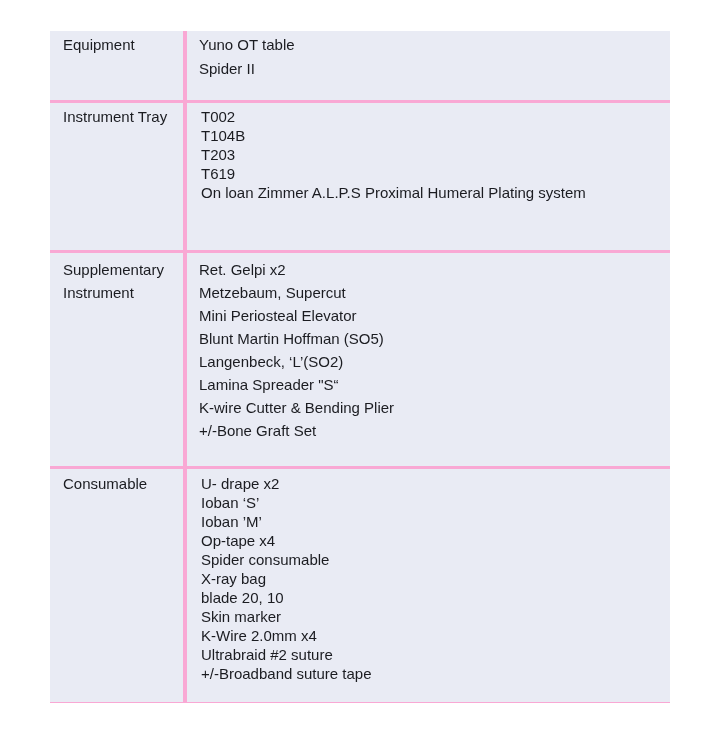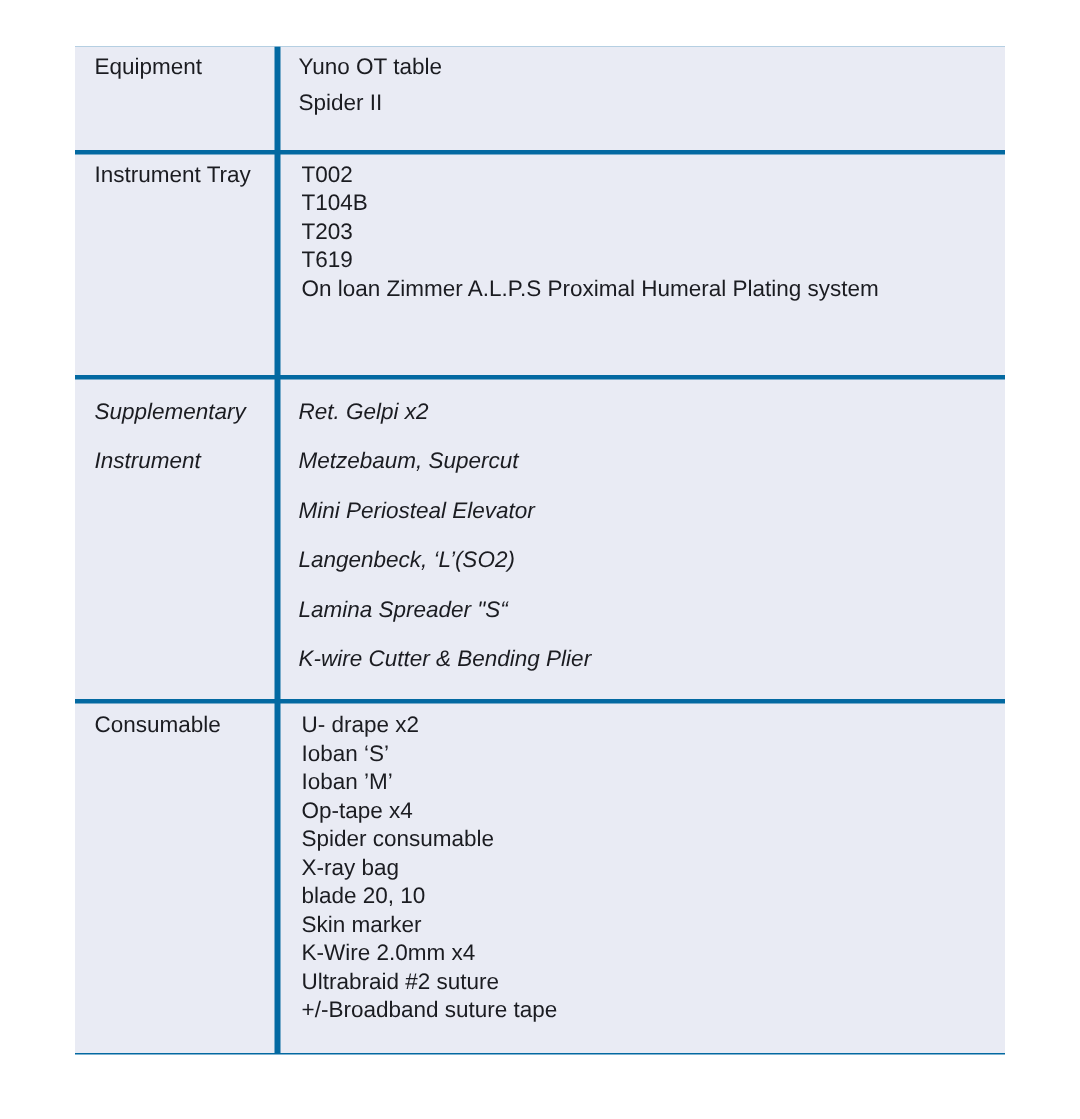--- a/index.html
+++ b/index.html
@@ -21,42 +21,42 @@
     position: absolute;
     left: 50px;
     top: 31px;
     width: 620px;
     height: 672px;
     display: grid;
     grid-template-columns: 133px 483px;
     grid-template-rows: 69px 147px 213px 233px;
     column-gap: 4px;
     row-gap: 3px;
-    background: #0369a1;
+    background: #f9a8d4;
   }
   .cell {
     background: #e9ebf4;
     overflow: hidden;
     box-sizing: border-box;
   }
   .label-cell {
     padding-left: 13px;
     padding-right: 6px;
   }
   .items-cell {
     padding-left: 14px;
     padding-right: 6px;
   }
   .items-cell.indented {
     padding-left: 12px;
   }
   
   .r1 { line-height: 24px;   padding-top: 2px; }
   .r2 { line-height: 19px;   padding-top: 4px; }
-  .r3 { line-height: 33px; padding-top: 5px; font-style: italic; }
+  .r3 { line-height: 23px; padding-top: 5px; }
   .r4 { line-height: 19px;   padding-top: 5px; }
 </style>
 </head>
 <body>
 
 <div class="page">
   <div class="doc-table">
 
     <div class="cell label-cell r1">
       <span>Equipment</span>
@@ -77,20 +77,21 @@
         <div>On loan Zimmer A.L.P.S Proximal Humeral Plating system</div>
       </div>
 
     <div class="cell label-cell r3">
       <span>Supplementary Instrument</span>
     </div>
     <div class="cell items-cell indented r3">
         <div>Ret. Gelpi x2</div>
         <div>Metzebaum, Supercut</div>
         <div>Mini Periosteal Elevator</div>
+        <div>Blunt Martin Hoffman (SO5)</div>
         <div>Langenbeck, ‘L’(SO2)</div>
         <div>Lamina Spreader "S“</div>
         <div>K-wire Cutter &amp; Bending Plier</div>
         <div>+/-Bone Graft Set</div>
       </div>
 
     <div class="cell label-cell r4">
       <span>Consumable</span>
     </div>
     <div class="cell items-cell r4">

